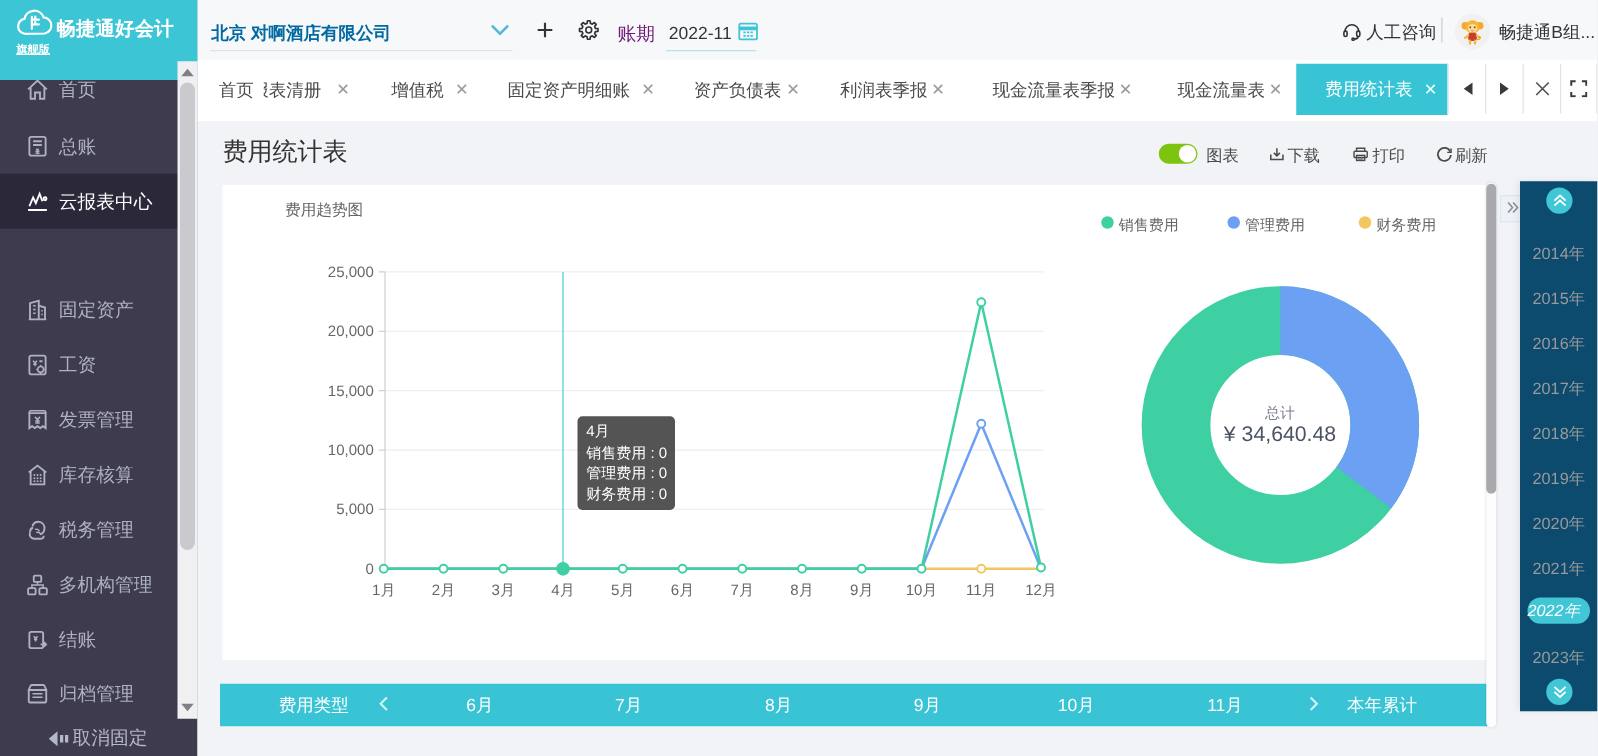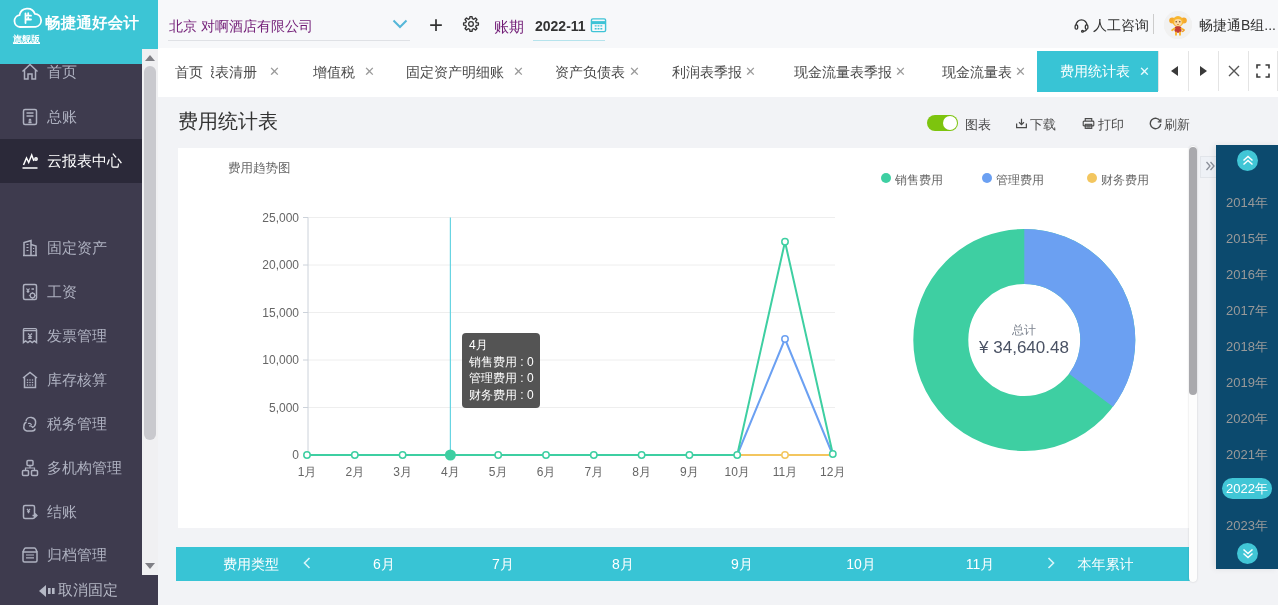--- a/index.html
+++ b/index.html
@@ -15,25 +15,25 @@
   .mi svg { margin-left:20px; margin-right:7px; flex:none; }
   .mi.active { background:#2b2939; color:#fff; }
   #sbar { position:absolute; left:142px; top:49px; width:16px; height:526px; background:#f0f0f2; }
   #sbar .thumb { position:absolute; left:2px; top:17px; width:12px; height:374px; background:#c9c9ce; border-radius:6px; }
   .tri-up { width:0; height:0; border-left:5px solid transparent; border-right:5px solid transparent; border-bottom:6px solid #7f7f85; position:absolute; left:3px; top:6px; }
   .tri-dn { width:0; height:0; border-left:5px solid transparent; border-right:5px solid transparent; border-top:6px solid #7f7f85; position:absolute; left:3px; bottom:6px; }
   #unpin { position:absolute; left:38px; top:581px; color:#b5b8c5; font-size:15px; display:flex; align-items:center; }
 
   
   #header { position:absolute; left:158px; top:0; width:1120px; height:48px; background:#f7f8fa; }
-  #header .company { position:absolute; left:11px; top:18px; font-size:14px; color:#701a75; }
+  #header .company { position:absolute; left:11px; top:18px; font-size:14px; color:#0369a1;font-weight:bold; }
   #header .cunder { position:absolute; left:10px; top:40px; width:242px; height:1px; background:#dfe1e5; }
   #header .plus { position:absolute; left:271px; top:11px; font-size:24px; color:#333; font-weight:300; }
   #header .zq { position:absolute; left:336px; top:18px; font-size:15px; color:#701a75; }
-  #header .date { position:absolute; left:377px; top:18px; font-size:14px; color:#333;font-weight:bold; }
+  #header .date { position:absolute; left:377px; top:18px; font-size:14px; color:#333; }
   #header .dunder { position:absolute; left:375px; top:40px; width:72px; height:1px; background:#b5e3ec; }
   #header .consult { position:absolute; left:935px; top:17px; font-size:14px; color:#333; }
   #header .hdiv { position:absolute; left:995px; top:14px; width:1px; height:20px; background:#ccc; }
   #header .uname { position:absolute; left:1041px; top:17px; font-size:14px; color:#333; }
   #avatar { position:absolute; left:1006px; top:11px; width:28px; height:28px; border-radius:50%; background:#efefef; overflow:hidden; }
 
   
   #tabbar { position:absolute; left:158px; top:48px; width:1120px; height:49px; background:#fff; }
   .tab { position:absolute; top:0; height:49px; line-height:49px; font-size:14px; color:#4a4a4a; white-space:nowrap; }
   .tx { position:absolute; top:0; height:49px; line-height:48px; font-size:13px; color:#9a9a9a; }
@@ -51,21 +51,21 @@
   #ctitle { position:absolute; left:50px; top:12px; font-size:12.5px; color:#666; }
   .leg { position:absolute; top:24px; font-size:12px; color:#666; }
   .dot { display:inline-block; width:10px; height:10px; border-radius:50%; margin-right:5px; vertical-align:-1px; }
 
   
   #tip { position:absolute; left:284px; top:185px; background:rgba(54,54,54,0.85); border-radius:4px; color:#fff; font-size:12px; line-height:16.5px; padding:4px 6px 5px 7px; white-space:nowrap; }
 
   
   #ypanel { position:absolute; left:1216px; top:145px; width:62px; height:424px; background:#0c4a6e; box-shadow:-2px 0 6px rgba(0,0,0,0.08); }
   .year { position:absolute; left:0; width:62px; text-align:center; font-size:13px; color:#999; }
-  #ypill { position:absolute; left:6px; top:333px; width:50px; height:21px; background:#41c6d6; border-radius:11px; color:#fff; font-size:13px; text-align:center; line-height:21px; }
+  #ypill { position:absolute; left:6px; top:333px; width:50px; height:21px; background:#41c6d6; border-radius:11px; color:#fff; font-size:13px; text-align:left; line-height:21px;font-style:italic; }
   .ycirc { position:absolute; left:21px; width:21px; height:21px; border-radius:50%; background:#41c6d6; display:flex; align-items:center; justify-content:center; }
 
   
   #mscroll { position:absolute; left:1189px; top:146px; width:8px; height:436px; background:#fdfdfd; border-radius:4px; box-shadow:0 0 2px rgba(0,0,0,0.18); }
   #mscroll .mthumb { position:absolute; left:0; top:1px; width:8px; height:248px; background:#a9a9ad; border-radius:4px; }
   #collapse { position:absolute; left:1200px; top:156px; width:19px; height:22px; background:#eef1f6; border:1px solid #e2e5ea; border-right:none; color:#8a8f99; font-size:12px; text-align:center; line-height:21px; }
 
   
   #bbar { position:absolute; left:176px; top:547px; width:1014px; height:34px; background:#38c4d5; color:#fff; }
   .bcell { position:absolute; top:0; height:34px; line-height:34px; font-size:14px; text-align:center; }

